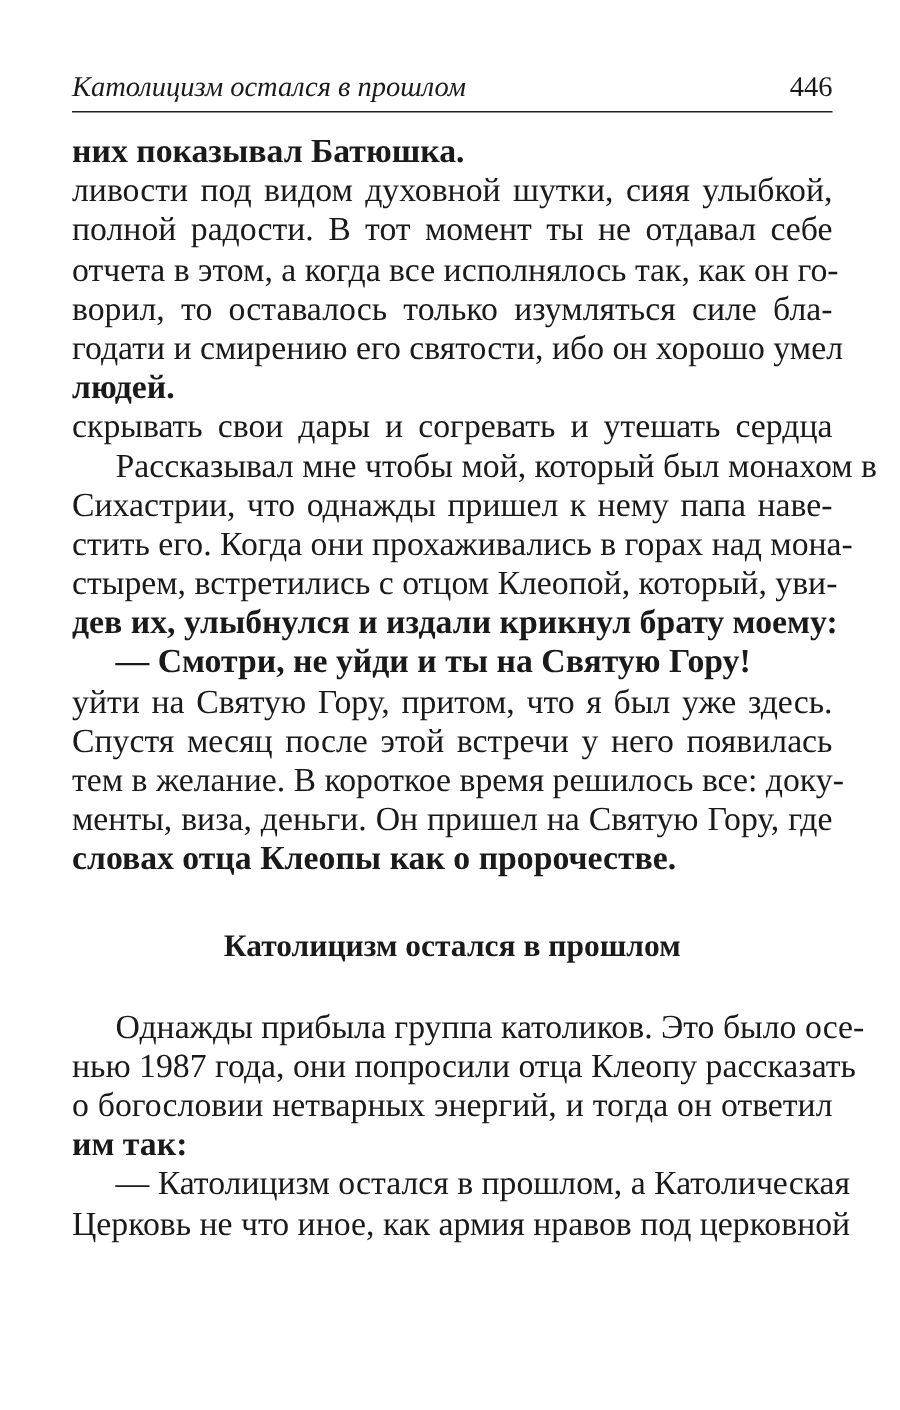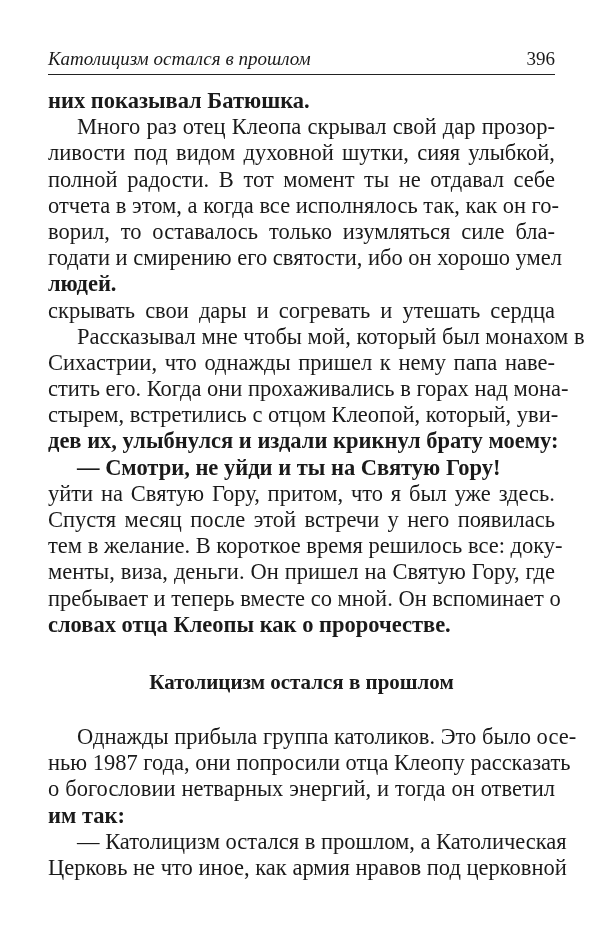--- a/index.html
+++ b/index.html
@@ -13,45 +13,43 @@
   .line { display:block; white-space:nowrap; text-align:justify; text-align-last:justify; height:26.2px; }
   .line.last { text-align-last:left;font-weight:bold; }
   .line.indent { padding-left:29px; }
   .section-title { text-align:center; font-weight:bold; font-size:21px; margin:31px 0 29px 0; height:26px; line-height:26px; }
 </style>
 </head>
 <body>
 
 <div class="running-head">
   <span class="rh-title">Католицизм остался в прошлом</span>
-  <span class="rh-page">396</span>
+  <span class="rh-page">446</span>
 </div>
 
 <div class="body">
   <div id="block1">
       <span class="line last">них показывал Батюшка.</span>
-      <span class="line indent">Много раз отец Клеопа скрывал свой дар прозор-</span>
       <span class="line">ливости под видом духовной шутки, сияя улыбкой,</span>
       <span class="line">полной радости. В тот момент ты не отдавал себе</span>
       <span class="line">отчета в этом, а когда все исполнялось так, как он го-</span>
       <span class="line">ворил, то оставалось только изумляться силе бла-</span>
       <span class="line">годати и смирению его святости, ибо он хорошо умел</span>
       <span class="line last">людей.</span>
       <span class="line">скрывать свои дары и согревать и утешать сердца</span>
       <span class="line indent">Рассказывал мне чтобы мой, который был монахом в</span>
       <span class="line">Сихастрии, что однажды пришел к нему папа наве-</span>
       <span class="line">стить его. Когда они прохаживались в горах над мона-</span>
       <span class="line">стырем, встретились с отцом Клеопой, который, уви-</span>
       <span class="line last">дев их, улыбнулся и издали крикнул брату моему:</span>
       <span class="line indent last">— Смотри, не уйди и ты на Святую Гору!</span>
       <span class="line">уйти на Святую Гору, притом, что я был уже здесь.</span>
       <span class="line">Спустя месяц после этой встречи у него появилась</span>
       <span class="line">тем в желание. В короткое время решилось все: доку-</span>
       <span class="line">менты, виза, деньги. Он пришел на Святую Гору, где</span>
-      <span class="line">пребывает и теперь вместе со мной. Он вспоминает о</span>
       <span class="line last">словах отца Клеопы как о пророчестве.</span>
     </div>
   <div class="section-title">Католицизм остался в прошлом</div>
   <div id="block2">
       <span class="line indent">Однажды прибыла группа католиков. Это было осе-</span>
       <span class="line">нью 1987 года, они попросили отца Клеопу рассказать</span>
       <span class="line">о богословии нетварных энергий, и тогда он ответил</span>
       <span class="line last">им так:</span>
       <span class="line indent">— Католицизм остался в прошлом, а Католическая</span>
       <span class="line">Церковь не что иное, как армия нравов под церковной</span>

